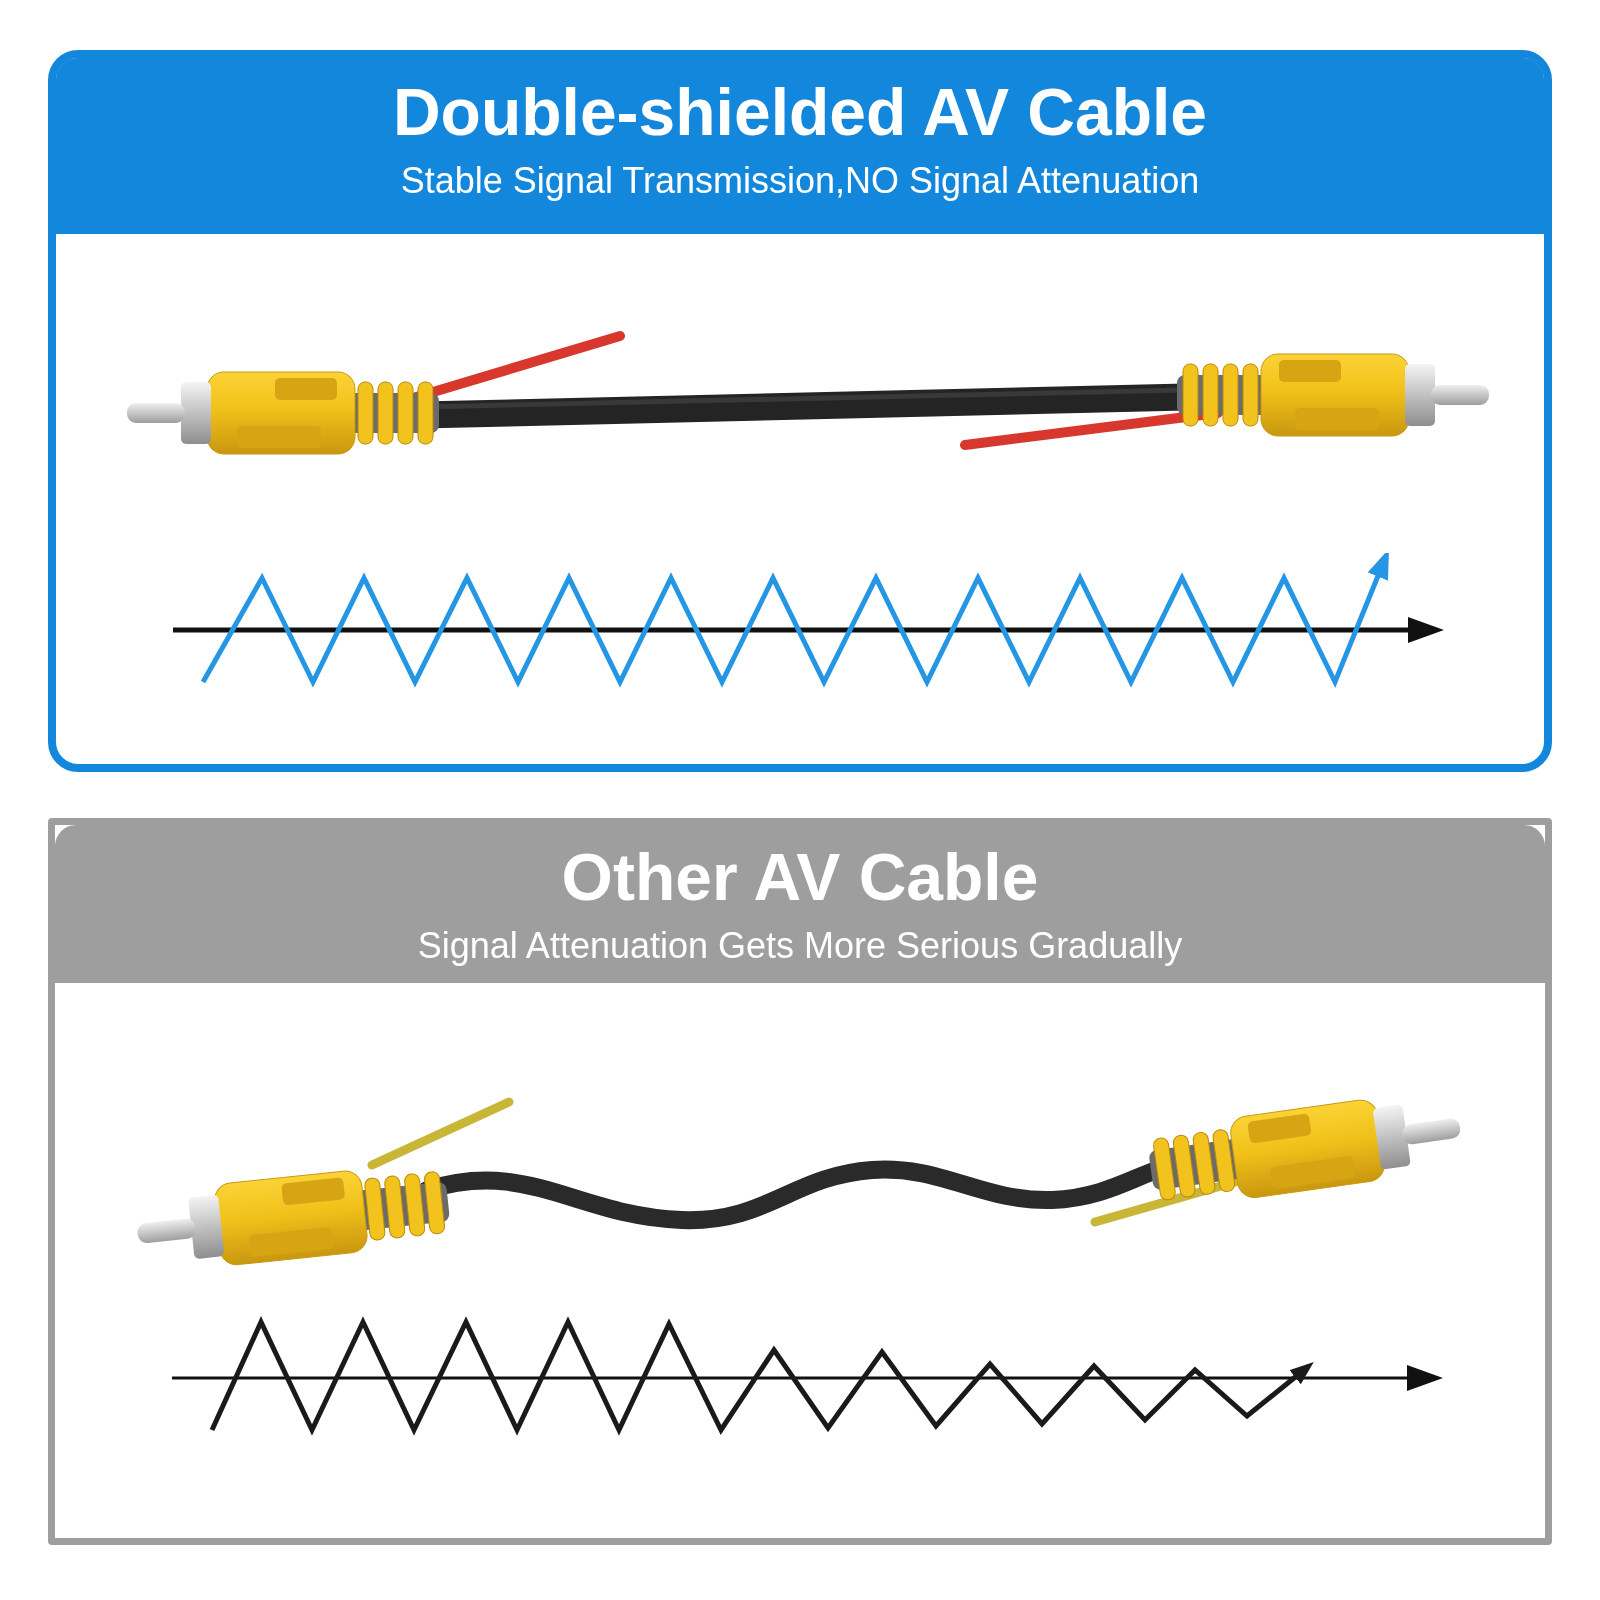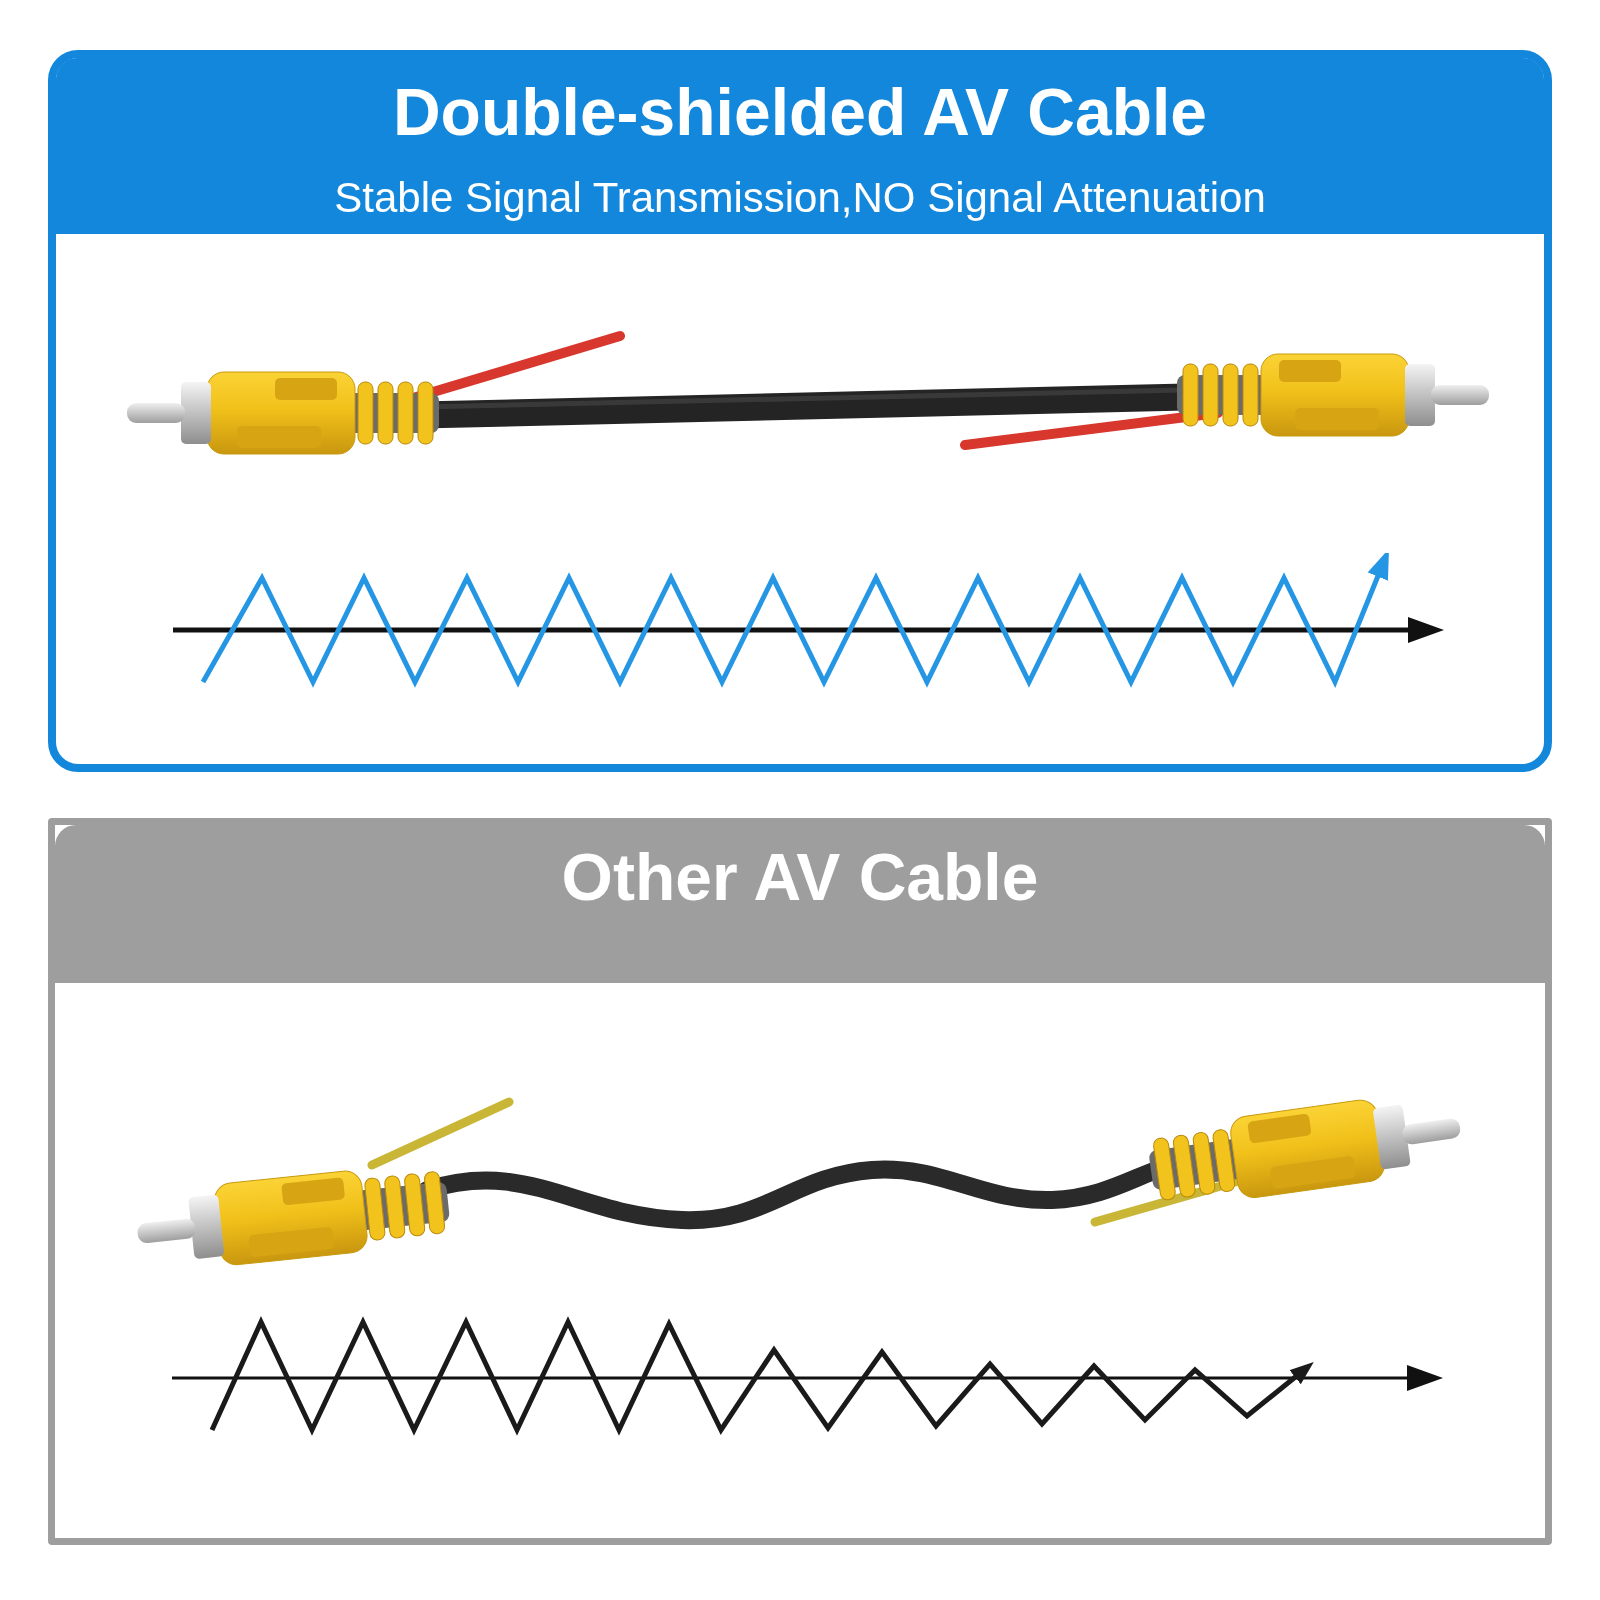--- a/index.html
+++ b/index.html
@@ -5,21 +5,21 @@
   html,body{margin:0;padding:0;background:#ffffff;}
   body{width:1600px;height:1600px;position:relative;font-family:"Liberation Sans",sans-serif;overflow:hidden;}
   .panel{position:absolute;left:48px;width:1504px;background:#fff;box-sizing:border-box;}
   .panel-1{top:50px;height:722px;border:8px solid var(--accent1,#1287DB);border-radius:30px;}
   .panel-2{top:818px;height:727px;border:7px solid var(--accent2,#9E9E9E);border-radius:4px;}
   .panel-header{position:absolute;left:0;top:0;width:100%;box-sizing:border-box;text-align:center;
     border-radius:21px 21px 0 0;color:#fff;}
   .panel-1 .panel-header{height:176px;background:var(--accent1,#1287DB);padding-top:20px;text-align:center;}
   .panel-2 .panel-header{height:158px;background:var(--accent2,#9E9E9E);padding-top:18px;}
   .panel-title{font-size:66px;font-weight:700;line-height:1.06;letter-spacing:0px;}
-  .panel-subtitle{font-size:42px;font-weight:400;line-height:1.05;margin-top:28px;}
+  .panel-subtitle{font-size:36px;font-weight:400;line-height:1.05;margin-top:14px;}
   svg{position:absolute;display:block;}
   .cable-svg-1{left:2px;top:205px;width:1450px;height:260px;}
   .cable-svg-2{left:2px;top:205px;width:1450px;height:260px;}
   .wave-svg-1{left:102px;top:495px;width:1310px;height:160px;}
   .wave-svg-2{left:102px;top:475px;width:1310px;height:160px;}
 </style>
 </head>
 <body>
 
 <div class="panel panel-1">
@@ -74,20 +74,21 @@
       </marker>
     </defs>
     <line x1="15" y1="77" x2="1253" y2="77" stroke-width="5" marker-end="url(#aw-t)" stroke="#111111"></line>
     <polyline fill="none" stroke-width="5" stroke-linejoin="miter" marker-end="url(#zw-t)" points="45,129 104,25 155,129 206,25 257,129 309,25 360,129 411,25 462,129 513,25 564,129 615,25 666,129 718,25 769,129 820,25 871,129 922,25 973,129 1024,25 1075,129 1126,25 1177,129 1222,18" stroke="#2596E3"></polyline>
   </svg>
 </div>
 
 <div class="panel panel-2">
   <div class="panel-header">
     <div class="panel-title">Other AV Cable</div>
+    <div class="panel-subtitle">Signal Attenuation Gets More Serious Gradually</div>
   </div>
 
   <svg class="cable-svg-2" viewBox="0 0 1450 260">
     <defs>
       <linearGradient id="yg-b" x1="0" y1="-41" x2="0" y2="41" gradientUnits="userSpaceOnUse">
         <stop offset="0" stop-color="#FBD336"></stop>
           <stop offset="0.45" stop-color="#F1C11A"></stop>
           <stop offset="1" stop-color="#C9970F"></stop>
       </linearGradient>
       <linearGradient id="sg-b" x1="0" y1="-31" x2="0" y2="31" gradientUnits="userSpaceOnUse">

